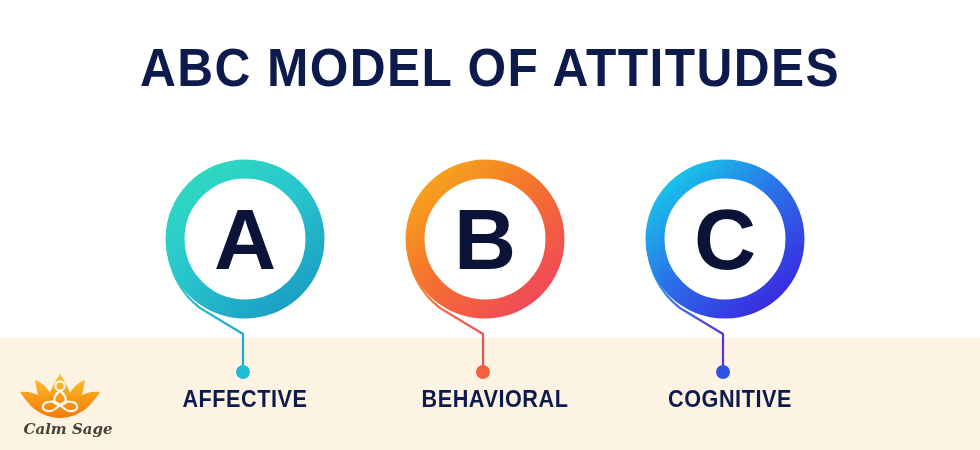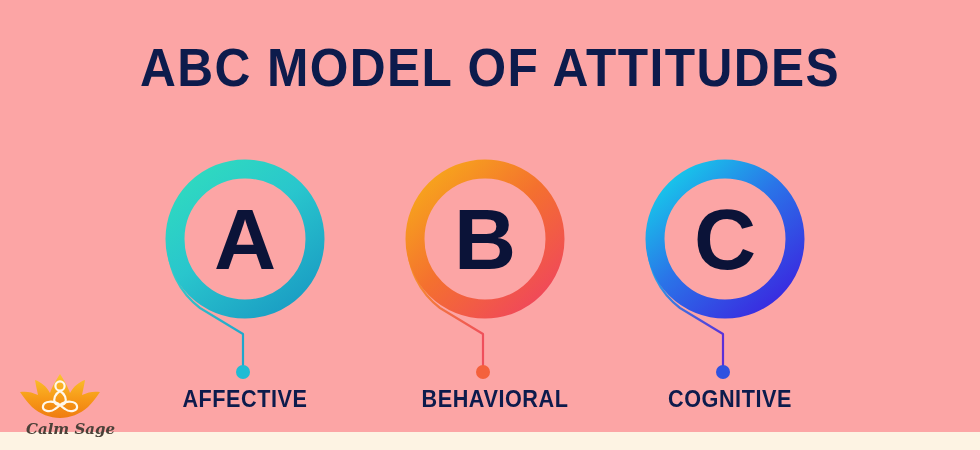--- a/index.html
+++ b/index.html
@@ -9,22 +9,22 @@
   body {
     width: 980px;
     height: 450px;
     overflow: hidden;
     font-family: "Liberation Sans", sans-serif;
     background: #fdf3e3;
   }
   #stage {
     position: relative;
     width: 980px;
-    height: 432px;
-    background: #fca5a5;
+    height: 338px;
+    background: #ffffff;
   }
 
   
   #title {
     position: absolute;
     left: 0;
     top: 38px;
     width: 980px;
     text-align: center;
     font-family: "Liberation Sans", sans-serif;
@@ -86,24 +86,24 @@
   }
   #logo-mark {
     position: absolute;
     left: 10px;
     top: 0;
     width: 84px;
     height: 50px;
   }
   #logo-text {
     position: absolute;
-    left: 18px;
+    left: 8px;
     top: 48px;
     width: 104px;
-    text-align: left;
+    text-align: center;
     font-family: "DejaVu Serif", serif;
     font-style: italic;
     font-weight: bold;
     font-size: 15px;
     line-height: 18px;
     color: #4a4038;
     white-space: nowrap;
   }
 </style>
 </head>

